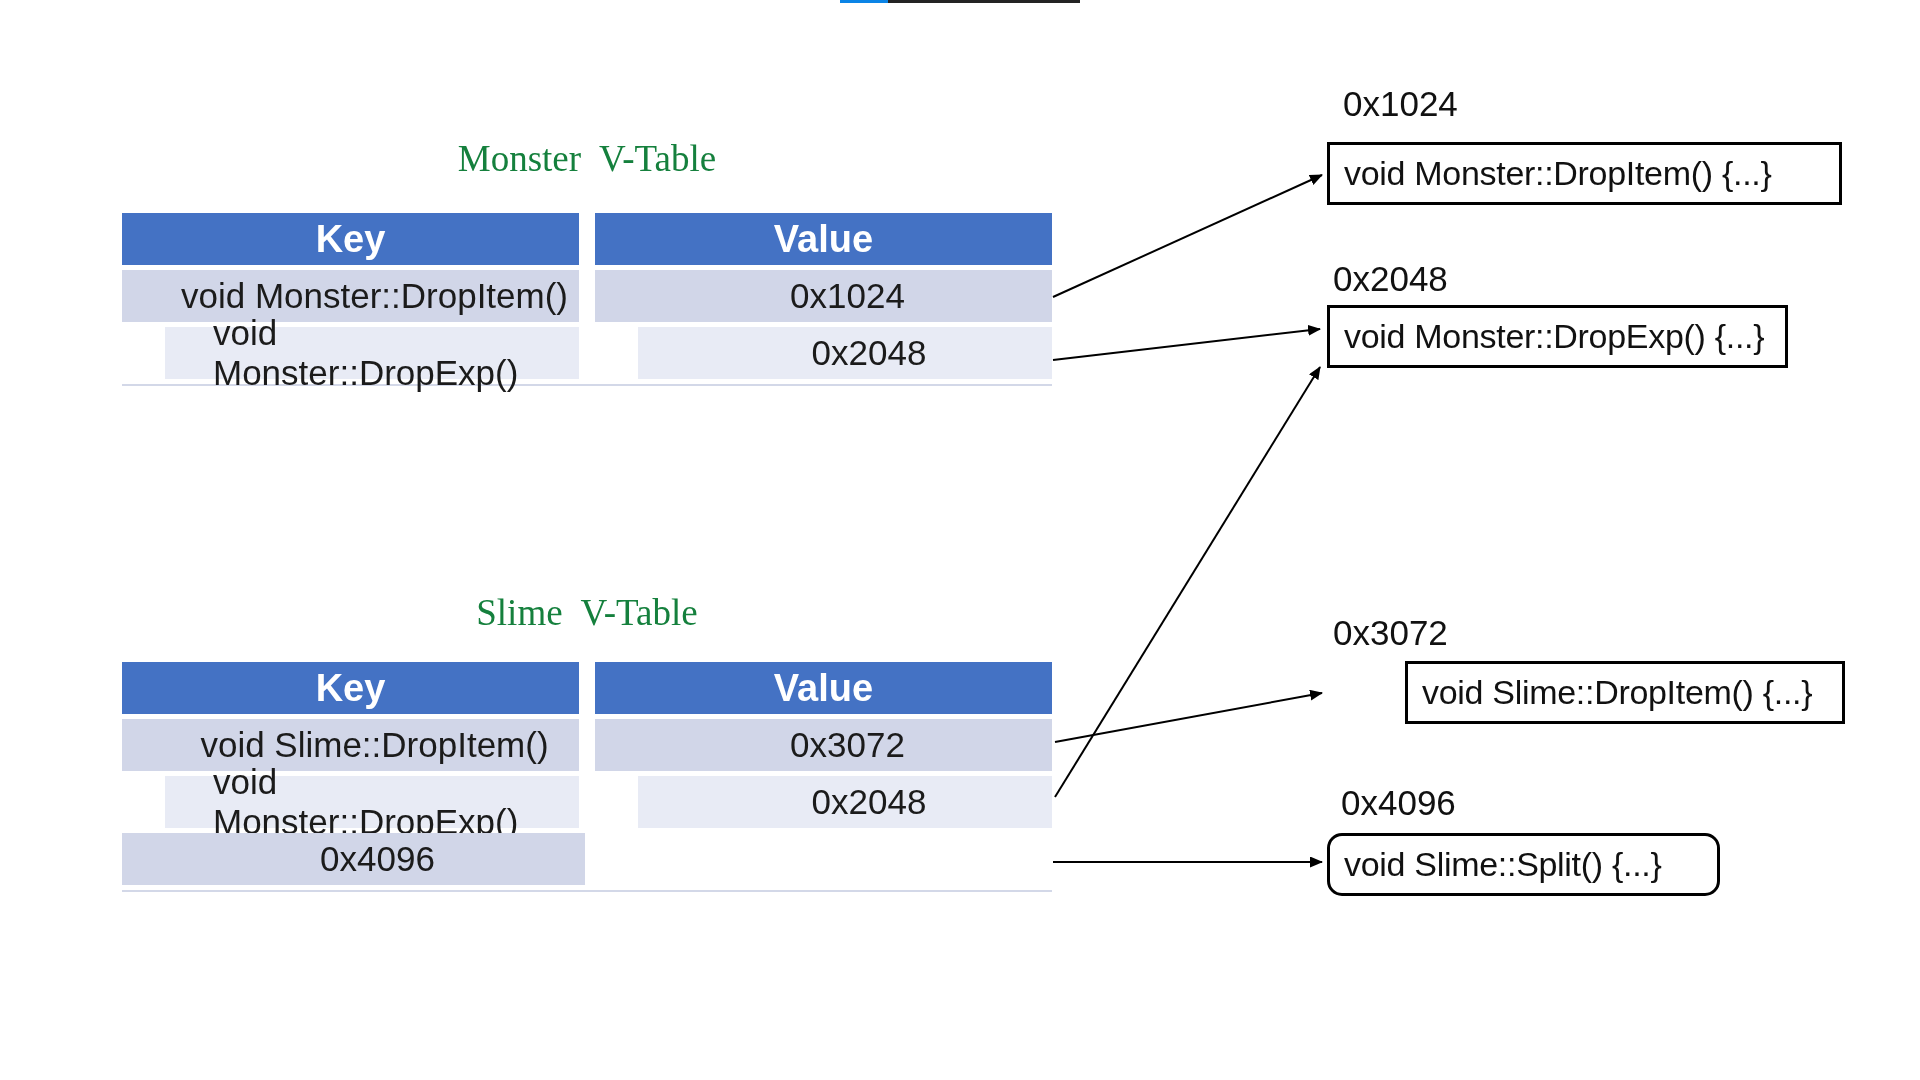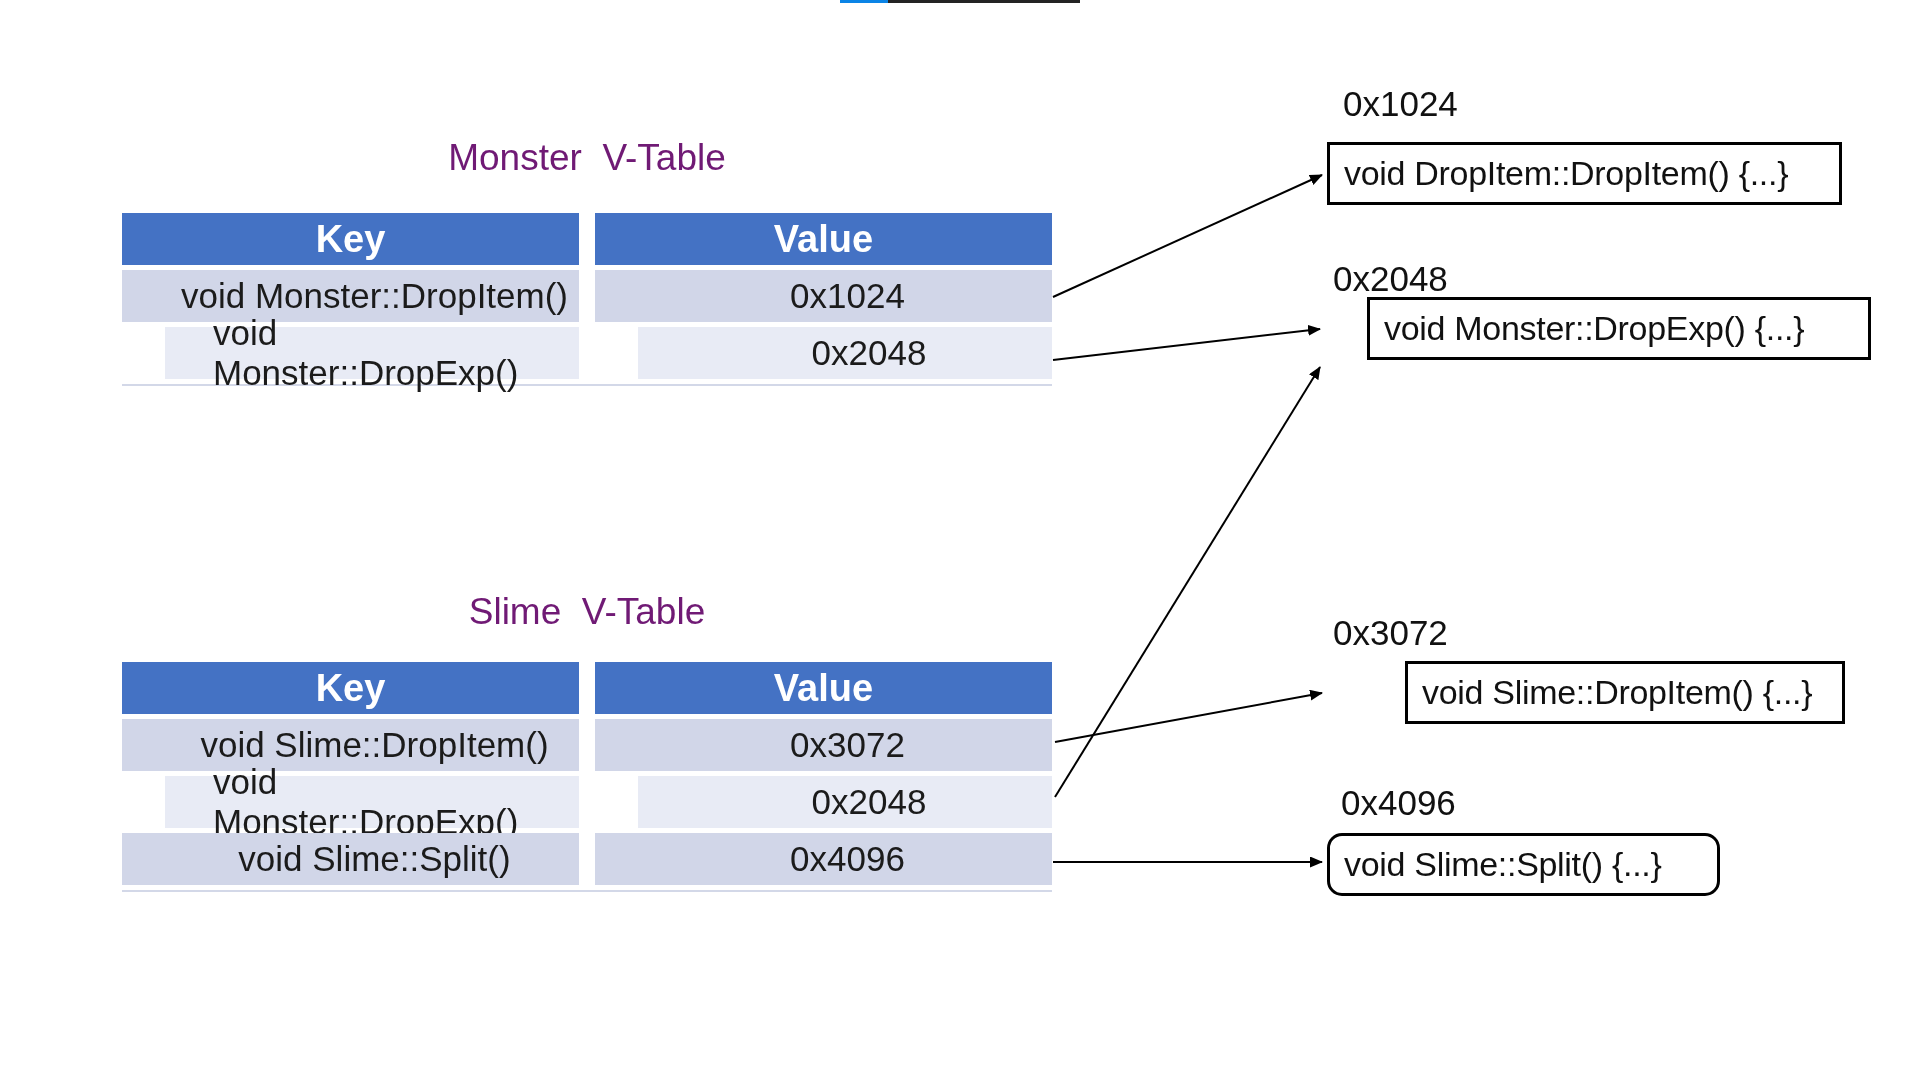--- a/index.html
+++ b/index.html
@@ -12,21 +12,21 @@
   .abs { position:absolute; }
 
   
   .topbar-seg { position:absolute; top:0; height:3px; }
   .topbar-blue { left:840px; width:48px; background:#0b84e6; }
   .topbar-dark { left:888px; width:192px; background:#232323; }
 
   
   .vtitle {
     width:930px; text-align:center;
-    font-size:37px; color:#701a75; white-space:pre;
+    font-size:37px; color:#15803d; white-space:pre;font-family:Liberation Serif, serif;
   }
 
   
   .vtable { width:930px; border-bottom:2px solid #d3d8e8; }
   .vrow { display:flex; gap:16px; margin-bottom:5px; }
   .cell {
     display:flex; align-items:center; justify-content:center;
     width:463px;
   }
   .thead .cell {
@@ -83,30 +83,29 @@
     </div>
     <div class="vrow band-a">
       <div class="cell body">void Slime::DropItem()</div>
       <div class="cell body">0x3072</div>
     </div>
     <div class="vrow band-b">
       <div class="cell body">void Monster::DropExp()</div>
       <div class="cell body">0x2048</div>
     </div>
     <div class="vrow band-a">
-      <div class="cell body">void Slime::Split()</div>
       <div class="cell body">0x4096</div>
     </div>
   </div>
 
   <div class="abs fn-label" style="left:1343px; top:84px;">0x1024</div>
-  <div class="abs fn-box" style="left:1327px; top:142px; width:515px;">void DropItem::DropItem() {...}</div>
+  <div class="abs fn-box" style="left:1327px; top:142px; width:515px;">void Monster::DropItem() {...}</div>
 
   <div class="abs fn-label" style="left:1333px; top:259px;">0x2048</div>
-  <div class="abs fn-box" style="left:1327px; top:297px; width:504px;margin-left:40px;">void Monster::DropExp() {...}</div>
+  <div class="abs fn-box" style="left:1327px; top:305px; width:461px;">void Monster::DropExp() {...}</div>
 
   <div class="abs fn-label" style="left:1333px; top:613px;">0x3072</div>
   <div class="abs fn-box" style="left:1405px; top:661px; width:440px;">void Slime::DropItem() {...}</div>
 
   <div class="abs fn-label" style="left:1341px; top:783px;">0x4096</div>
   <div class="abs fn-box" style="left:1327px; top:833px; width:393px;border-radius:15px;">void Slime::Split() {...}</div>
 
   <svg id="arrows" width="1920" height="1080" viewBox="0 0 1920 1080">
     <defs>
       <marker id="ah" markerUnits="userSpaceOnUse" markerWidth="14" markerHeight="12" refX="12" refY="5.5" orient="auto">

